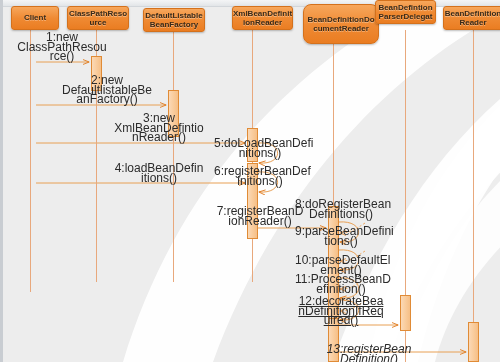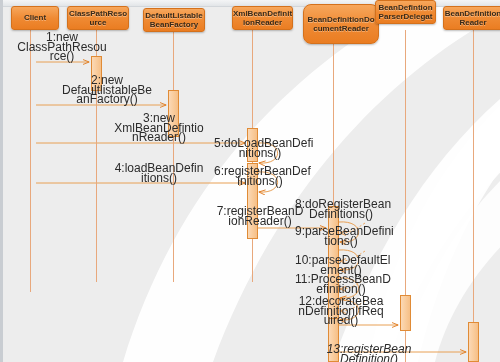--- a/index.html
+++ b/index.html
@@ -130,18 +130,18 @@
     <div class="msglabel" style="left: 211px; top: 207px; width: 92px;">7:registerBeanD
 ionReader()</div>
     <div class="msglabel" style="left: 292px; top: 200px; width: 92px;">8:doRegisterBean
 Definitions()</div>
     <div class="msglabel" style="left: 292px; top: 227px; width: 92px;">9:parseBeanDefini
 tions()</div>
     <div class="msglabel" style="left: 292px; top: 256px; width: 92px;">10:parseDefaultEl
 ement()</div>
     <div class="msglabel" style="left: 292px; top: 275px; width: 92px; text-align: center;">11:ProcessBeanD
 efinition()</div>
-    <div class="msglabel" style="left: 292px; top: 297px; width: 92px;">12:decorateBea
+    <div class="msglabel" style="left: 292px; top: 297px; width: 92px; text-decoration: underline;">12:decorateBea
 nDefinitionIfReq
 uired()</div>
     <div class="msglabel" style="left: 320px; top: 345px; width: 92px; font-style: italic;">13:registerBean
 Definition()</div>
   </div>
 
 </body></html>

